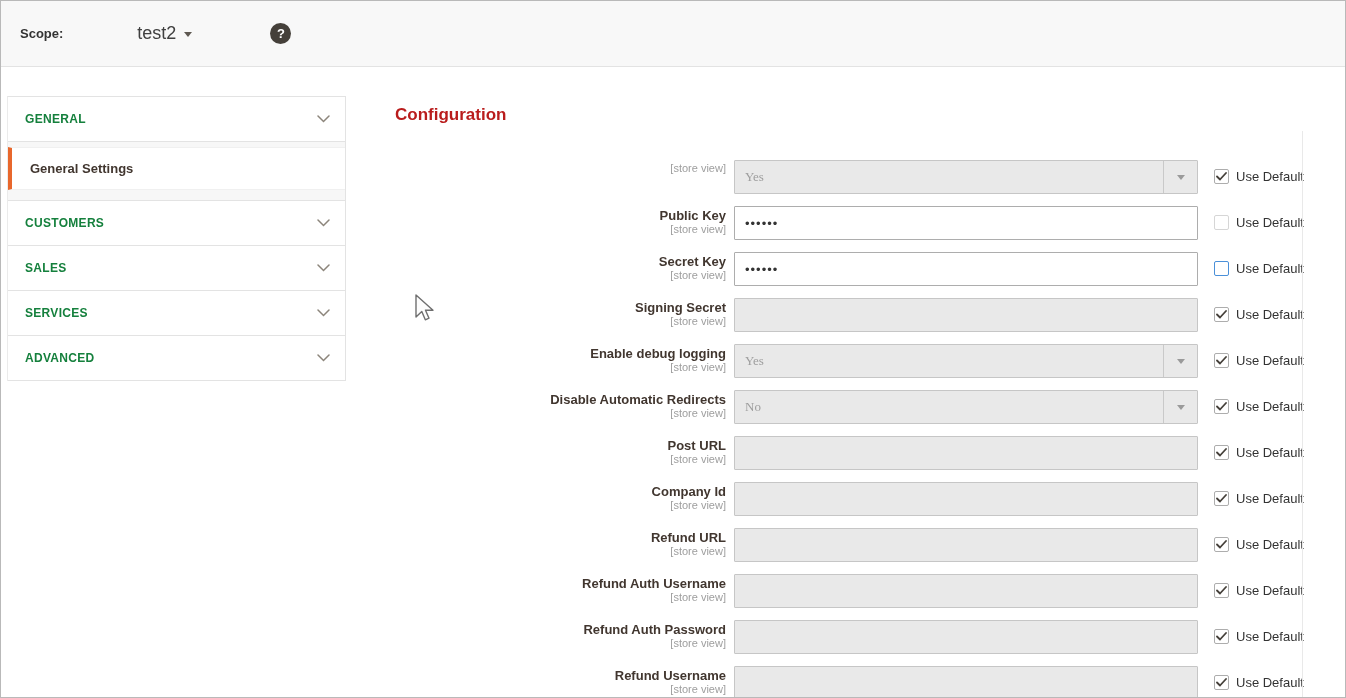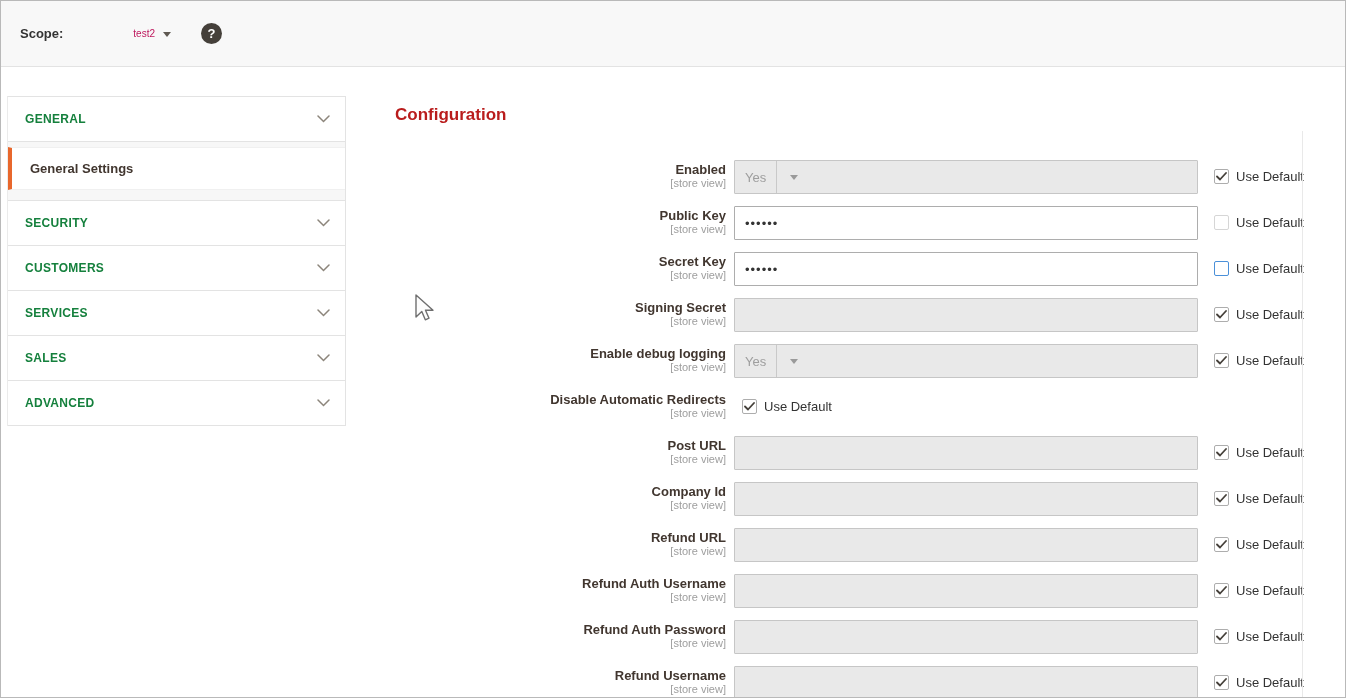--- a/index.html
+++ b/index.html
@@ -7,25 +7,25 @@
   body {
     width:1346px; height:698px; position:relative; overflow:hidden;
     background:#fff; border:1px solid #b9b9b9;
     font-family:"Liberation Sans", sans-serif; color:#41362f;
   }
 
   
   .scope-bar {
     position:absolute; left:0; top:0; right:0; height:66px;
     background:#f8f8f8; border-bottom:1px solid #e3e3e3;
-    display:flex; align-items:center; padding-left:19px;
+    display:flex; align-items:center; padding-left:19px;gap:48px;
   }
   .scope-label { font-size:13px; font-weight:700; color:#333; }
   .scope-select { margin-left:26px; display:flex; align-items:center; gap:8px; cursor:pointer; }
-  .scope-value { font-size:10px; color:#be185d;margin-left:44px; }
+  .scope-value { font-size:18px; color:#404040; }
   .scope-caret { width:0; height:0; border-left:4px solid transparent; border-right:4px solid transparent; border-top:5px solid #5f5952; margin-top:1px; }
   .help-icon {
     margin-left:30px; width:21px; height:21px; border-radius:50%;
     background:#45403a; color:#fff; font-size:13px; font-weight:700;
     display:flex; align-items:center; justify-content:center; cursor:pointer;
   }
 
   
   .config-nav {
     position:absolute; left:6px; top:95px; width:339px;
@@ -58,21 +58,21 @@
   .field-label { font-size:13px; font-weight:700; color:#41362f; line-height:15px; display:block; }
   .field-scope { font-size:11px; color:#9e9e9e; line-height:13px;text-align:right; }
   .field-col { width:464px; flex:0 0 464px; margin-left:8px; }
   .field {
     height:34px; border:1px solid #adadad; border-radius:1px; background:#fff;
     display:flex; align-items:center; font-size:13px; color:#333; overflow:hidden;
   }
   .field .value { padding:0 10px; letter-spacing:1px; }
   .field.is-disabled { background:#e9e9e9; border-color:#c6c6c6; color:#9e9e9e; }
   .field.is-disabled .value { color:#9e9e9e; letter-spacing:0; }
-  .field.select { cursor:default; }
+  .field.select { justify-content:space-between; cursor:default;font-family:Liberation Serif, serif; }
   .caret-box {
     width:34px; align-self:stretch; border-left:1px solid #c9c9c9;
     display:flex; align-items:center; justify-content:center;
   }
   .caret-glyph { width:0; height:0; border-left:4px solid transparent; border-right:4px solid transparent; border-top:5px solid #9a9a9a; }
   .default-col { margin-left:16px; display:flex; align-items:center; gap:7px; padding-top:9px; white-space:nowrap; }
   .checkbox {
     width:15px; height:15px; border:1px solid #adadad; border-radius:2px; background:#fff;
     display:flex; align-items:center; justify-content:center; cursor:pointer; flex:0 0 15px;
   }
@@ -103,66 +103,57 @@
           <polyline points="1,1 6.5,6.5 12,1" fill="none" stroke="#8c857b" stroke-width="1.5" stroke-linecap="round"></polyline>
         </svg>
       </span>
     </div>
     <div class="nav-subwrap">
       <div class="nav-subitem active">
         <span class="sub-label">General Settings</span>
       </div>
     </div>
     <div class="nav-section">
-      <span class="nav-label">SECURITY</span>
-      <span class="chev">
-        <svg width="13" height="8" viewBox="0 0 13 8">
-          <polyline points="1,1 6.5,6.5 12,1" fill="none" stroke="#8c857b" stroke-width="1.5" stroke-linecap="round"></polyline>
-        </svg>
-      </span>
-    </div>
-    <div class="nav-section">
       <span class="nav-label">CUSTOMERS</span>
       <span class="chev">
         <svg width="13" height="8" viewBox="0 0 13 8">
           <polyline points="1,1 6.5,6.5 12,1" fill="none" stroke="#8c857b" stroke-width="1.5" stroke-linecap="round"></polyline>
         </svg>
       </span>
     </div>
     <div class="nav-section">
+      <span class="nav-label">SALES</span>
+      <span class="chev">
+        <svg width="13" height="8" viewBox="0 0 13 8">
+          <polyline points="1,1 6.5,6.5 12,1" fill="none" stroke="#8c857b" stroke-width="1.5" stroke-linecap="round"></polyline>
+        </svg>
+      </span>
+    </div>
+    <div class="nav-section">
       <span class="nav-label">SERVICES</span>
-      <span class="chev">
-        <svg width="13" height="8" viewBox="0 0 13 8">
-          <polyline points="1,1 6.5,6.5 12,1" fill="none" stroke="#8c857b" stroke-width="1.5" stroke-linecap="round"></polyline>
-        </svg>
-      </span>
-    </div>
-    <div class="nav-section">
-      <span class="nav-label">SALES</span>
       <span class="chev">
         <svg width="13" height="8" viewBox="0 0 13 8">
           <polyline points="1,1 6.5,6.5 12,1" fill="none" stroke="#8c857b" stroke-width="1.5" stroke-linecap="round"></polyline>
         </svg>
       </span>
     </div>
     <div class="nav-section">
       <span class="nav-label">ADVANCED</span>
       <span class="chev">
         <svg width="13" height="8" viewBox="0 0 13 8">
           <polyline points="1,1 6.5,6.5 12,1" fill="none" stroke="#8c857b" stroke-width="1.5" stroke-linecap="round"></polyline>
         </svg>
       </span>
     </div>
   </nav>
 
 <h1 class="page-title">Configuration</h1>
 <div class="config-form">
     <div class="form-row">
       <div class="label-col">
-        <label class="field-label">Enabled</label>
         <div class="field-scope">[store view]</div>
       </div>
       <div class="field-col">
         <div class="field select is-disabled">
           <span class="value">Yes</span>
           <span class="caret-box">
             <span class="caret-glyph"></span>
           </span>
         </div>
       </div>
@@ -244,20 +235,28 @@
           </svg>
         </span>
         <span class="default-label">Use Default</span>
       </div>
     </div>
     <div class="form-row">
       <div class="label-col">
         <label class="field-label">Disable Automatic Redirects</label>
         <div class="field-scope">[store view]</div>
       </div>
+      <div class="field-col">
+        <div class="field select is-disabled">
+          <span class="value">No</span>
+          <span class="caret-box">
+            <span class="caret-glyph"></span>
+          </span>
+        </div>
+      </div>
       <div class="default-col">
         <span class="checkbox checked">
           <svg width="11" height="9" viewBox="0 0 11 9">
             <polyline points="1,4.5 4,7.5 10,1" fill="none" stroke="#45403a" stroke-width="1.8" stroke-linecap="round" stroke-linejoin="round"></polyline>
           </svg>
         </span>
         <span class="default-label">Use Default</span>
       </div>
     </div>
     <div class="form-row">

